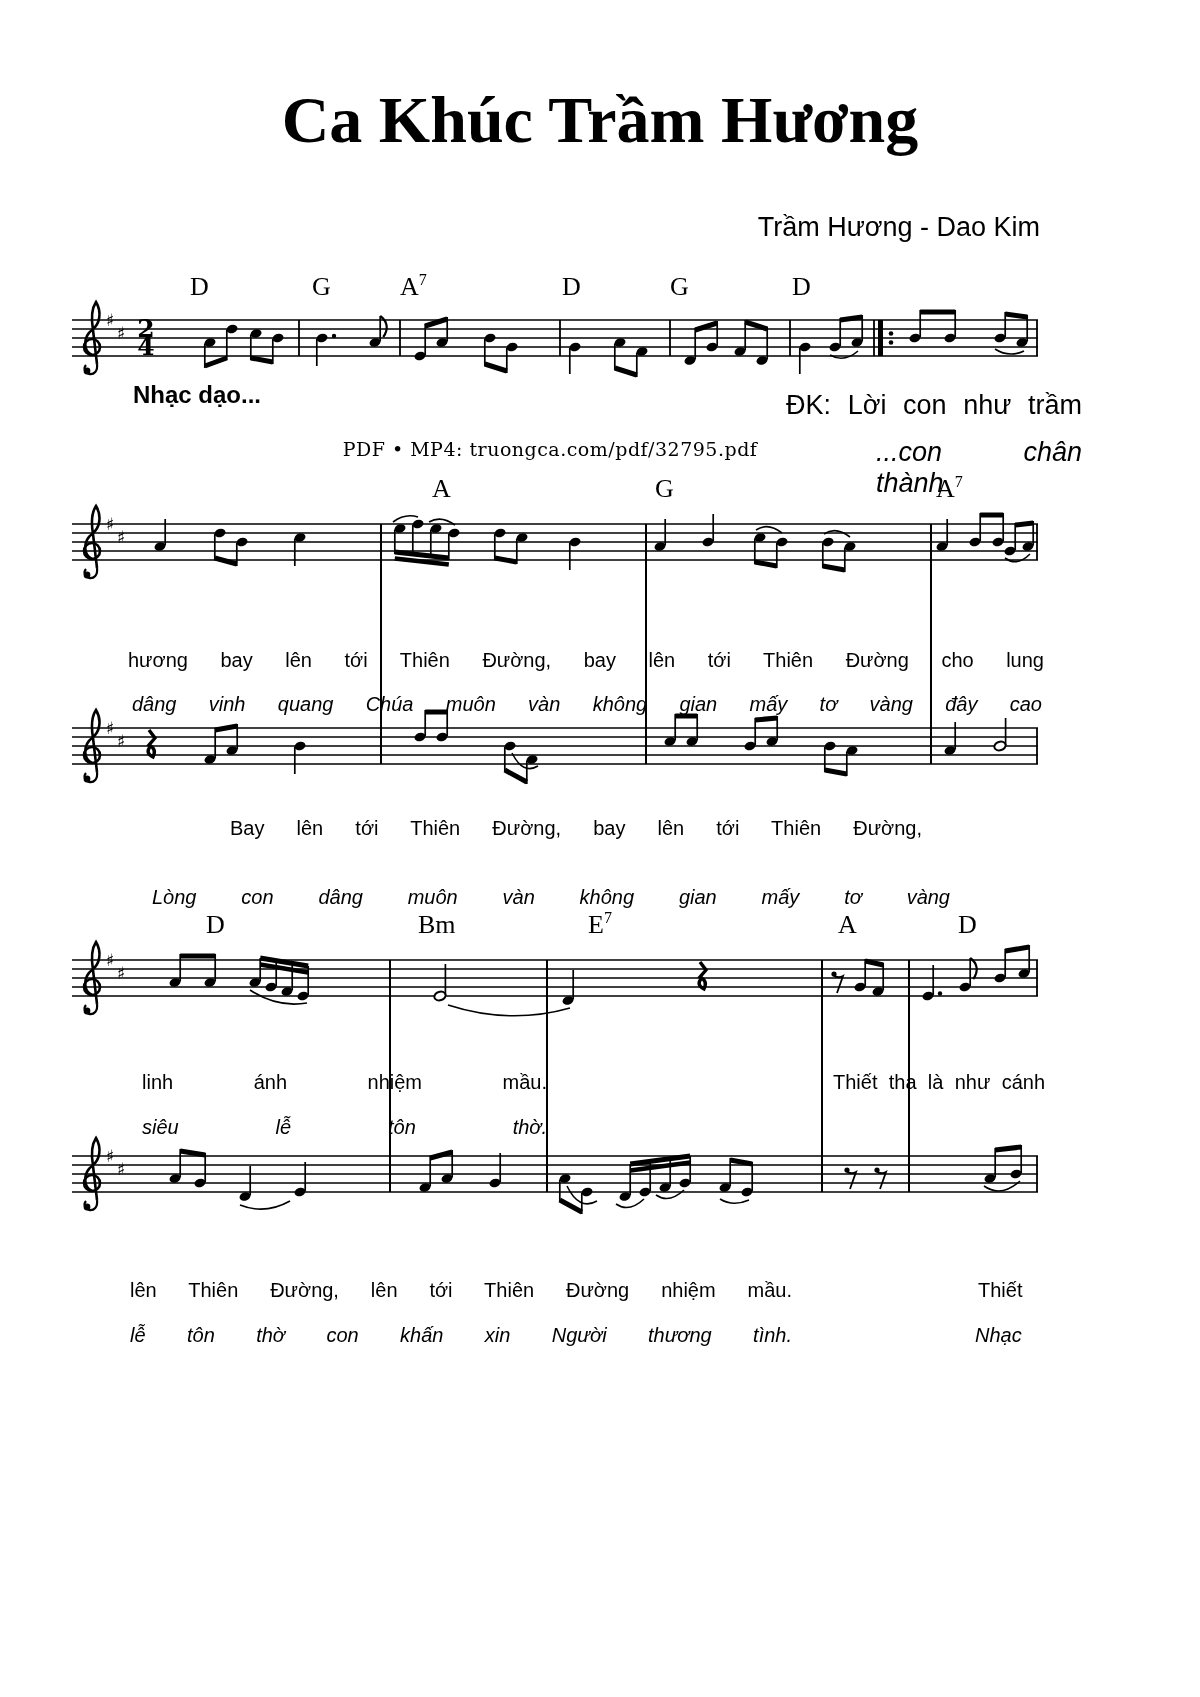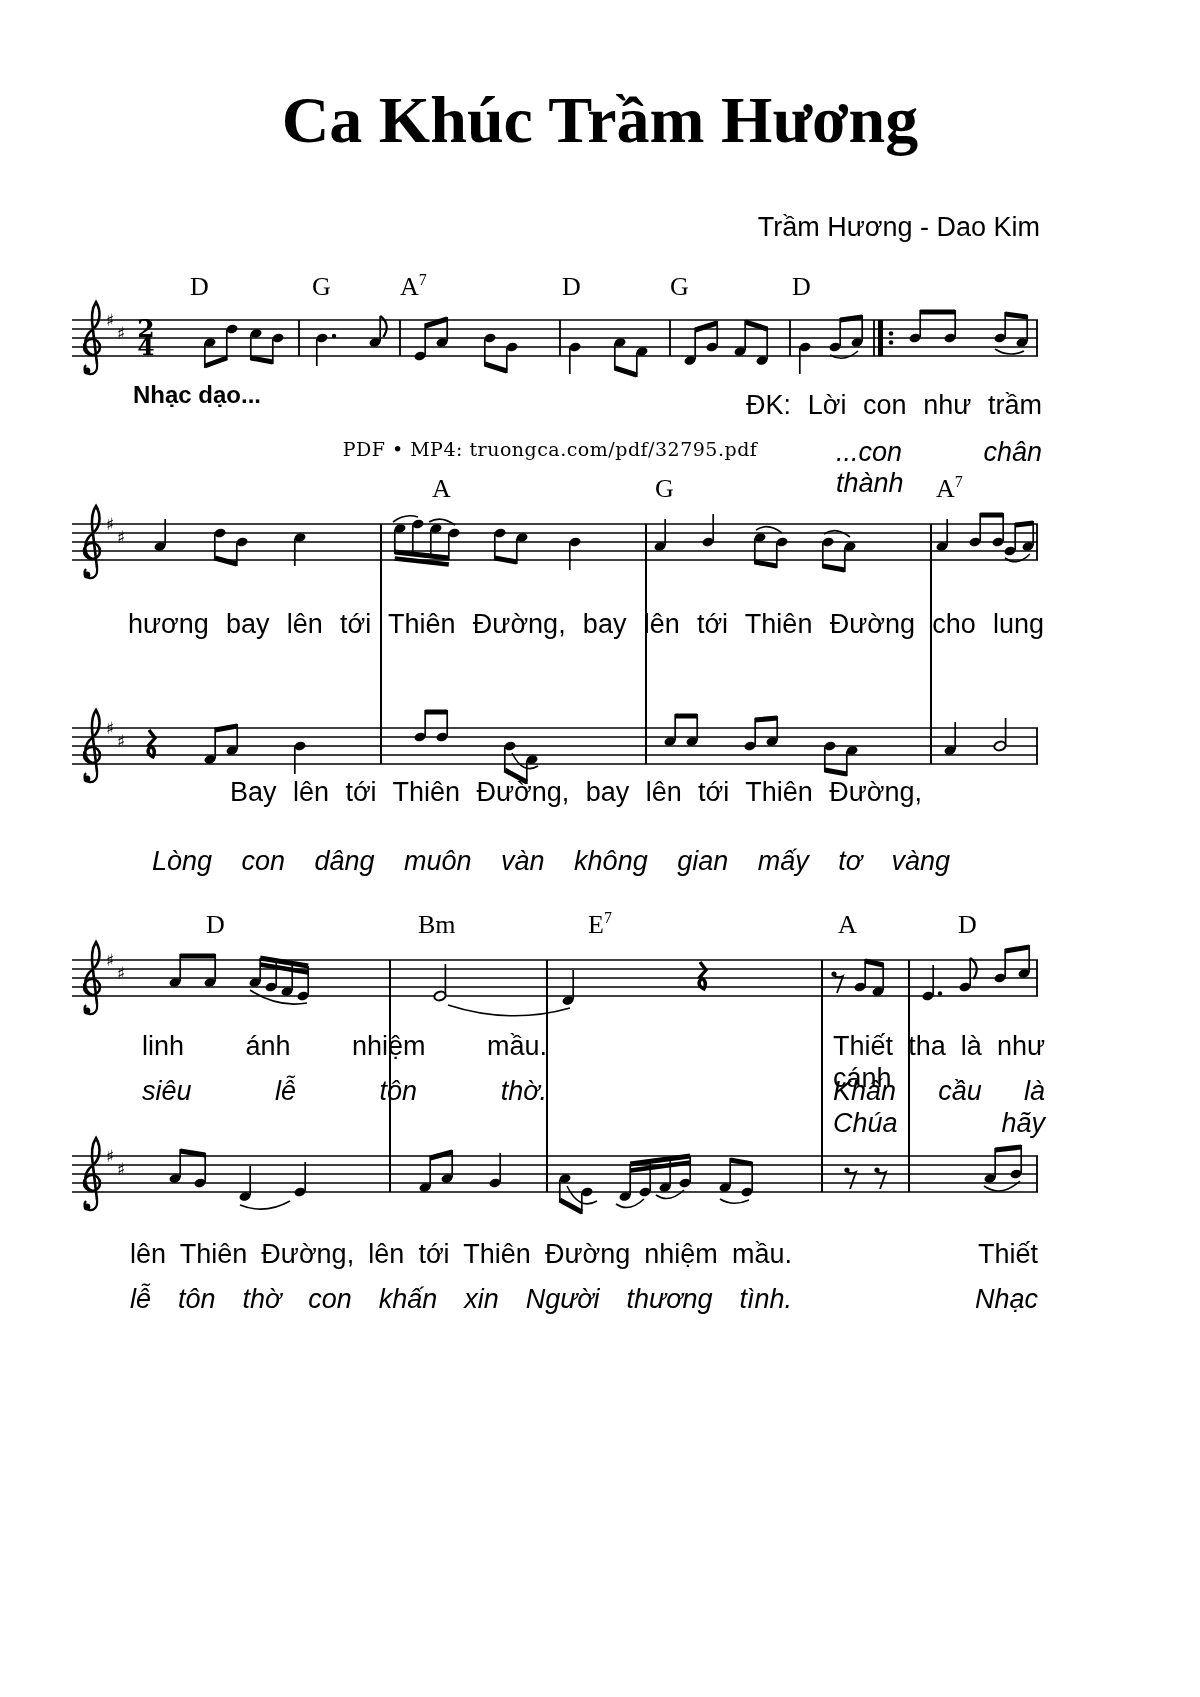--- a/index.html
+++ b/index.html
@@ -5,26 +5,26 @@
   html,body{margin:0;padding:0;background:#fff;}
   .page{position:relative;width:1200px;height:1697px;background:#fff;overflow:hidden;
         font-family:"Liberation Sans",sans-serif;color:#000;}
   .abs{position:absolute;}
   .title{width:1200px;text-align:center;font-family:"Liberation Serif",serif;
          font-weight:bold;font-size:66px;letter-spacing:0px;}
   .credit{left:60px;width:980px;text-align:right;font-size:27px;font-weight:500;}
   .chord{font-family:"Liberation Serif",serif;font-size:26px;line-height:1;}
   .chord sup{font-size:16px;line-height:1;}
   .introlabel{font-size:24px;font-weight:bold;}
-  .refrain{font-size:27px;}
+  .refrain{font-size:27px;margin-left:40px;}
   .jz{text-align:justify;text-align-last:justify;}
   .linkline{left:60px;width:980px;text-align:center;font-size:19px;
             font-family:"DejaVu Serif",serif;letter-spacing:.5px;}
   .italyr{font-style:italic;}
-  .lyr{font-size:27px;line-height:1.2;white-space:nowrap;}
+  .lyr{font-size:20px;line-height:1.2;white-space:nowrap;margin-top:40px;}
   .lyr.jz{white-space:normal;}
   .sysbar{position:absolute;width:2px;background:#000;}
   
   .staff-svg{position:absolute;overflow:visible;}
   .sl{stroke:#000;stroke-width:1.3;}
   .bl{stroke:#000;stroke-width:1.8;}
   .s{stroke:#000;stroke-width:1.7;}
   .b{stroke:#000;stroke-width:5;}
   .b2{stroke:#000;stroke-width:4.4;}
   .h{fill:#000;}
@@ -239,20 +239,21 @@
     <line class="b" x1="920.2" y1="19" x2="943.2" y2="19"></line>
     <ellipse class="h" cx="950" cy="55" rx="5.6" ry="4.1" transform="rotate(-18 950 55)"></ellipse>
       <line class="s" x1="955.2" y1="54" x2="955.2" y2="27"></line>
     <ellipse class="h" cx="968" cy="50.5" rx="5.6" ry="4.1" transform="rotate(-18 968 50.5)"></ellipse>
       <line class="s" x1="973.2" y1="49.5" x2="973.2" y2="25"></line>
     <line class="b" x1="955.2" y1="29" x2="973.2" y2="27"></line>
     <path class="arc" d="M945,62 Q957,71 970,58"></path>
   </svg>
 
   <div class="abs lyr jz" style="left:128px;top:608px;width:916px">hương bay lên tới Thiên Đường, bay lên tới Thiên Đường cho lung</div>
+  <div class="abs lyr italyr jz" style="left:132px;top:652px;width:910px">dâng vinh quang Chúa muôn vàn không gian mấy tơ vàng đây cao</div>
 
   <svg class="staff-svg" style="left:60px;top:700px" width="980" height="112">
     <line class="sl" x1="12" y1="28" x2="978" y2="28"></line>
       <line class="sl" x1="12" y1="37" x2="978" y2="37"></line>
       <line class="sl" x1="12" y1="46" x2="978" y2="46"></line>
       <line class="sl" x1="12" y1="55" x2="978" y2="55"></line>
       <line class="sl" x1="12" y1="64" x2="978" y2="64"></line>
     <g transform="translate(18,0)">
       <circle class="cs" cx="14" cy="55" r="8"></circle>
       <path class="cs" d="M14,63 C4,58 6,44 14,38 C22,32 24,20 18,10 C14,16 13,26 15,38 L19,72"></path>
@@ -381,21 +382,20 @@
     <ellipse class="h" cx="940" cy="46" rx="5.6" ry="4.1" transform="rotate(-18 940 46)"></ellipse>
       <line class="s" x1="945.2" y1="45" x2="945.2" y2="17"></line>
     <ellipse class="h" cx="964" cy="41.5" rx="5.6" ry="4.1" transform="rotate(-18 964 41.5)"></ellipse>
       <line class="s" x1="969.2" y1="40.5" x2="969.2" y2="13"></line>
     <line class="b" x1="945.2" y1="19" x2="969.2" y2="15"></line>
   </svg>
 
   <div class="abs lyr jz" style="left:142px;top:1030px;width:405px">linh ánh nhiệm mầu.</div>
   <div class="abs lyr italyr jz" style="left:142px;top:1075px;width:405px">siêu lễ tôn thờ.</div>
   <div class="abs lyr jz" style="left:833px;top:1030px;width:212px">Thiết tha là như cánh</div>
-  <div class="abs lyr italyr jz" style="left:833px;top:1075px;width:212px">Khấn cầu là Chúa hãy</div>
 
   <svg class="staff-svg" style="left:60px;top:1128px" width="980" height="112">
     <line class="sl" x1="12" y1="28" x2="978" y2="28"></line>
       <line class="sl" x1="12" y1="37" x2="978" y2="37"></line>
       <line class="sl" x1="12" y1="46" x2="978" y2="46"></line>
       <line class="sl" x1="12" y1="55" x2="978" y2="55"></line>
       <line class="sl" x1="12" y1="64" x2="978" y2="64"></line>
     <g transform="translate(18,0)">
       <circle class="cs" cx="14" cy="55" r="8"></circle>
       <path class="cs" d="M14,63 C4,58 6,44 14,38 C22,32 24,20 18,10 C14,16 13,26 15,38 L19,72"></path>

